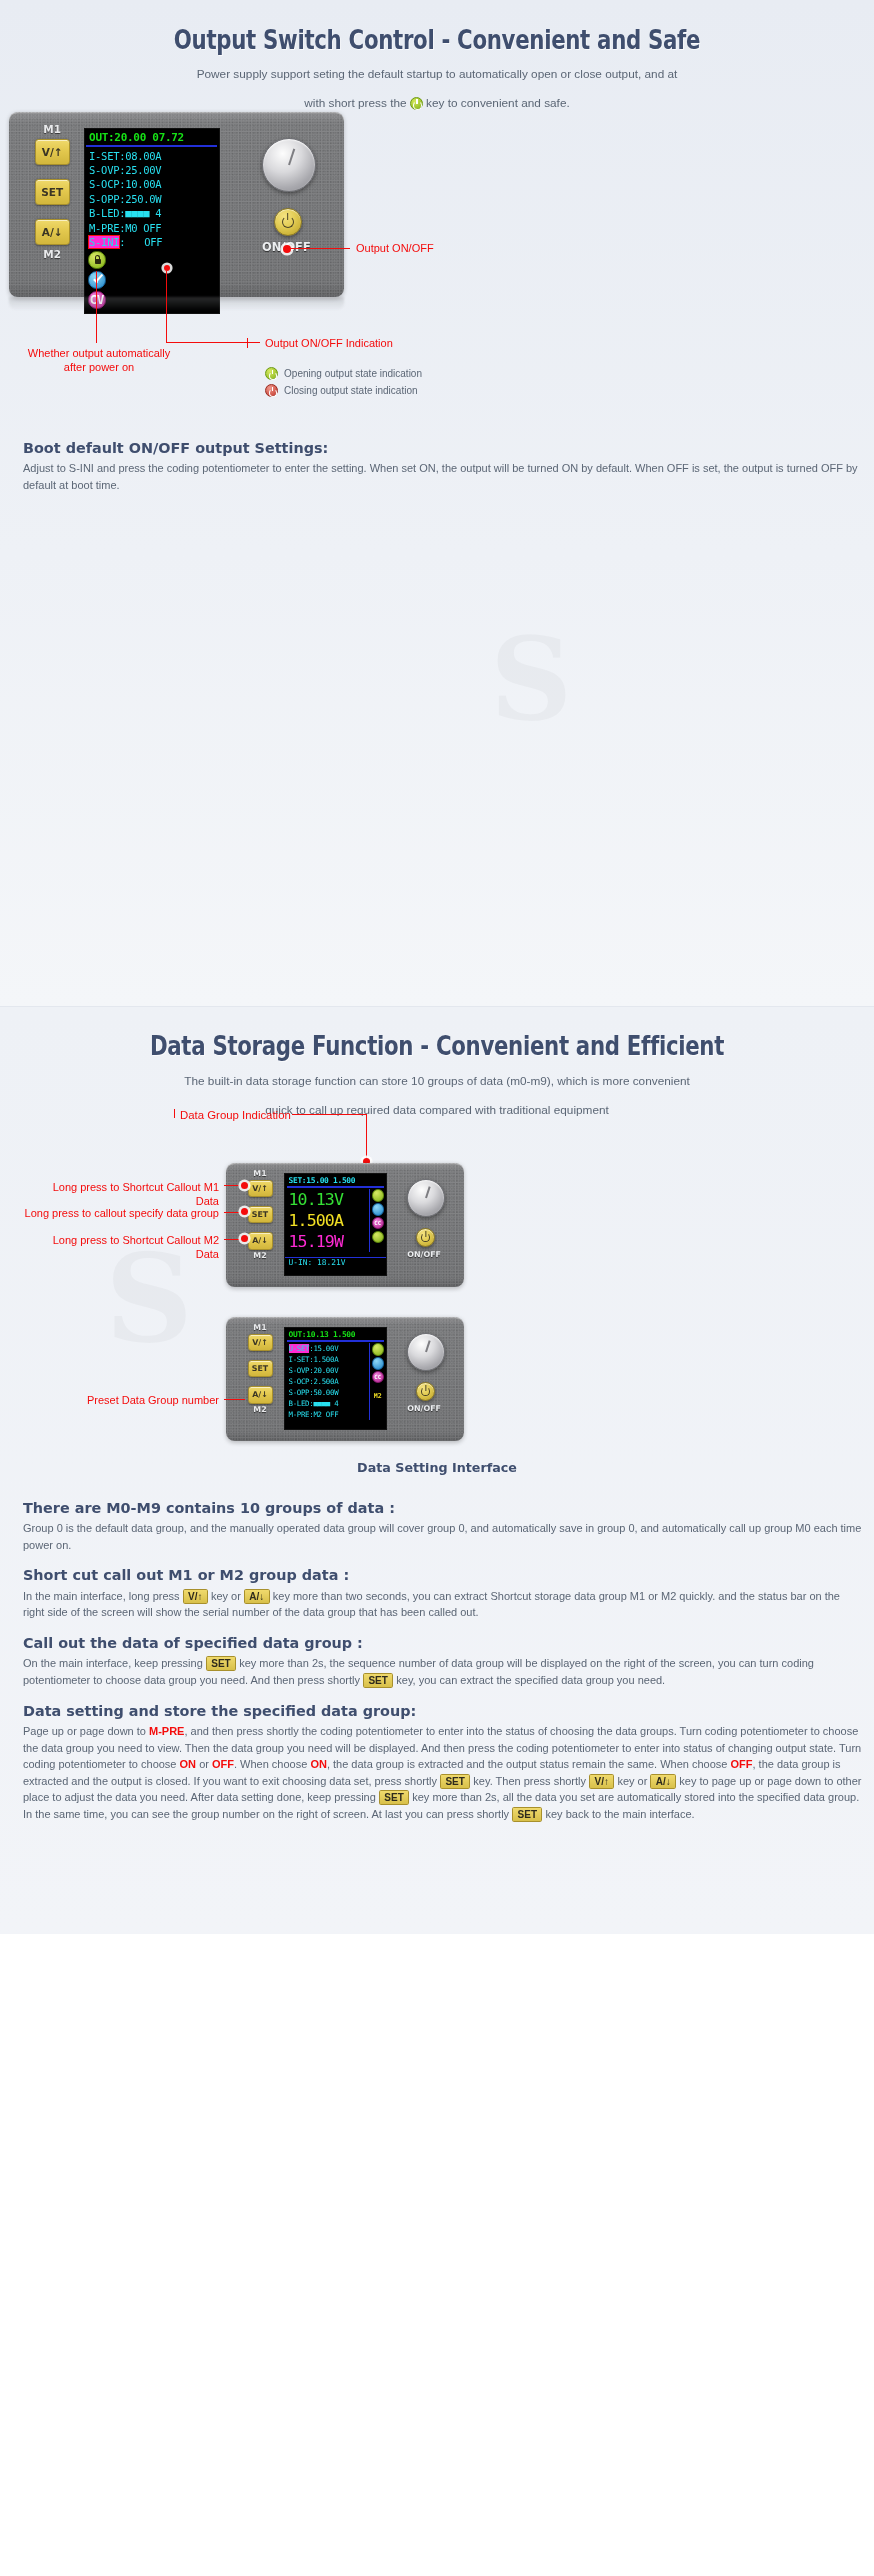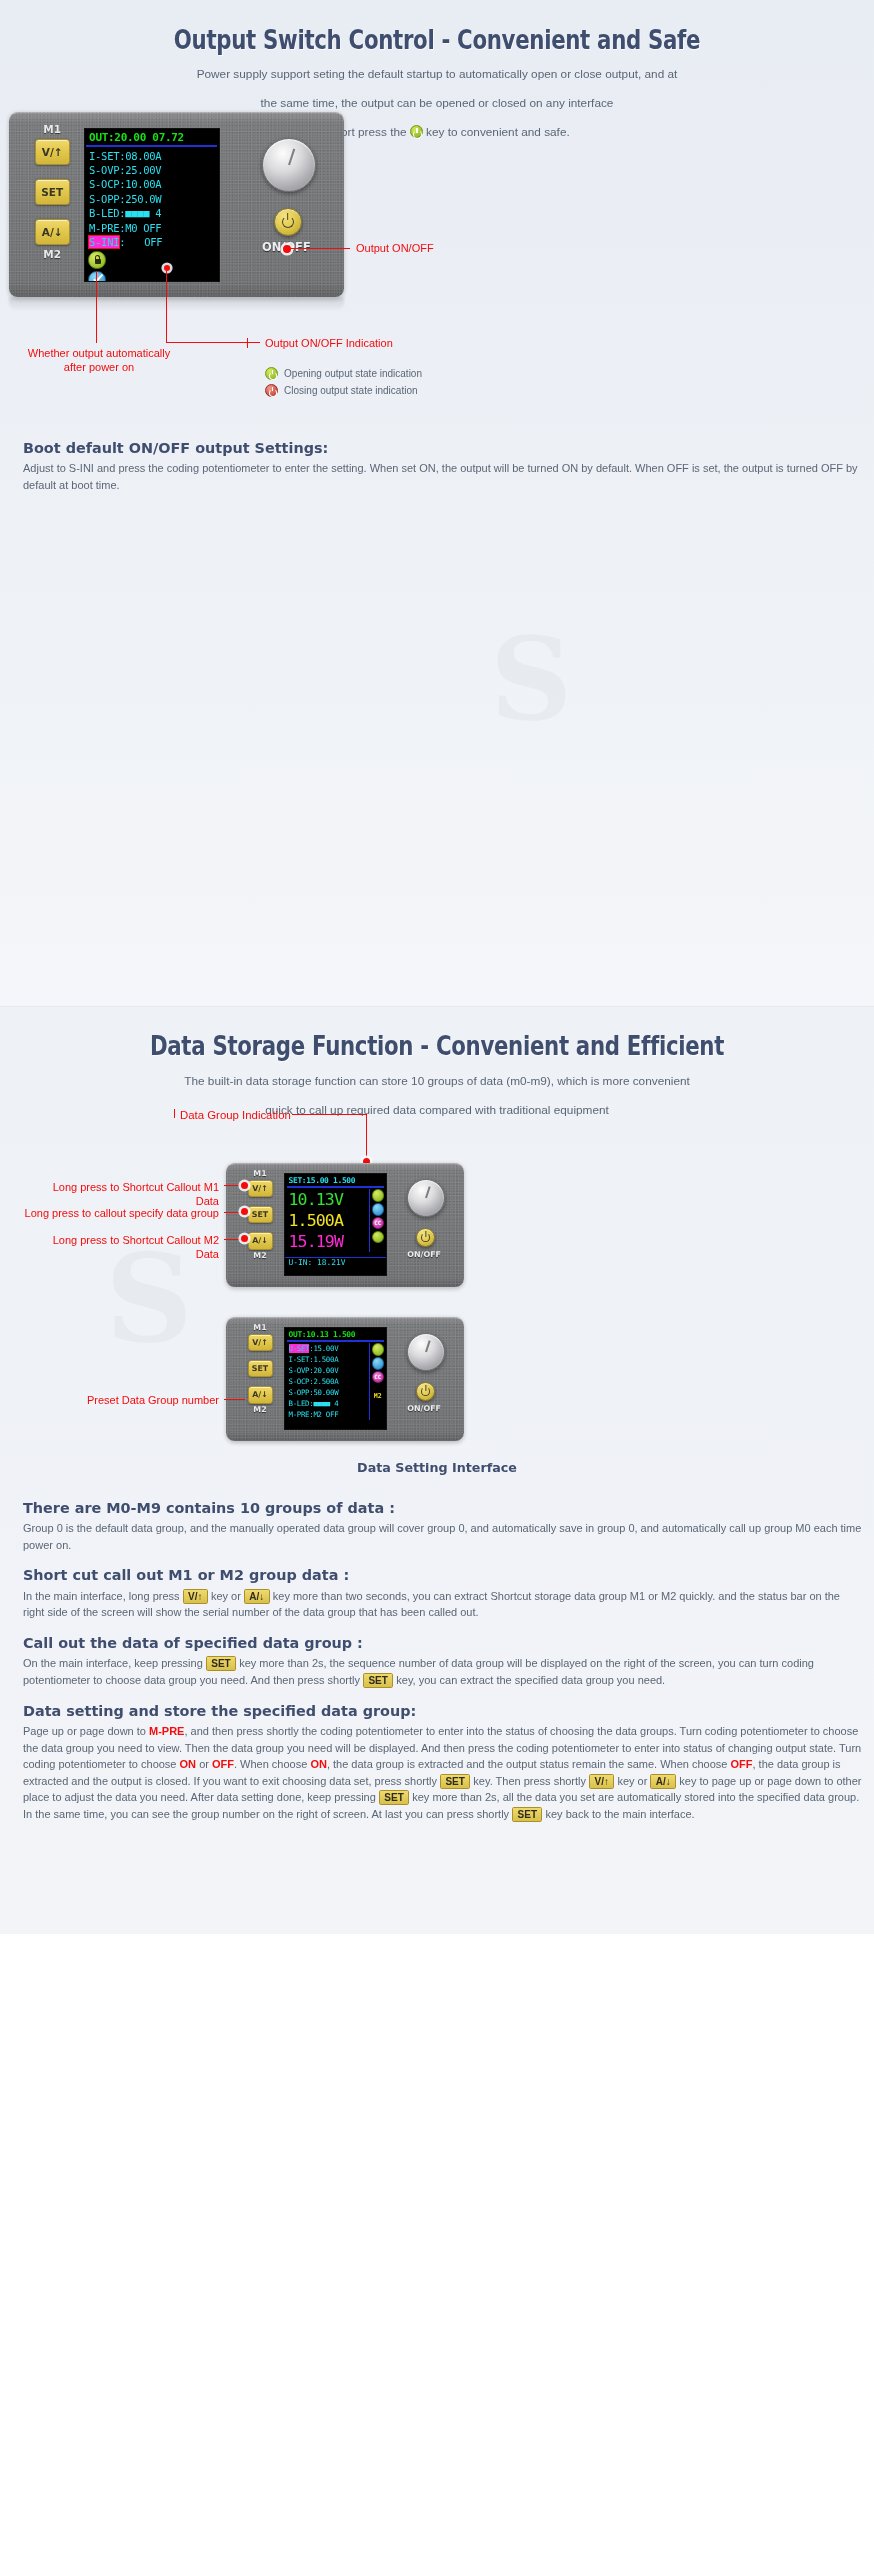--- a/index.html
+++ b/index.html
@@ -136,39 +136,38 @@
   .reflect { position:absolute; border-radius:0 0 8.7px 8.7px; background: linear-gradient(180deg, rgba(140,142,146,.30), rgba(140,142,146,0)); filter: blur(0.9px); }
 </style>
 </head>
 <body>
 
 <div class="section sec-a" style="height:1006px;">
   <div class="wm" style="left:490px; top:612px; font-size:114px;">S</div>
 
   <h1 class="title">Output Switch Control - Convenient and Safe</h1>
   <p class="lead">Power supply support seting the default startup to automatically open or close output, and at</p>
-  <p class="lead">the same time, the output can be opened or closed on any interface</p>
   <p class="lead">
     <span>with short press the</span>
     <span class="ico-inline"></span>
     <span>key to convenient and safe.</span>
   </p>
 
   <div class="device" style="position:absolute; left:8.7px; top:112px; width:335px; height:185px;">
     <div class="dev-inner">
 
       <div class="keycol" style="left:19px; top:10.5px; width:49px;">
         <div class="mlabel" style="font-size:10.5px; margin-bottom:4.4px;">M1</div>
         <div class="key" style="width:35px;height:26px;font-size:10.5px;">V/↑</div>
         <div class="key" style="width:35px;height:26px;font-size:10.5px;margin-top:14px;">SET</div>
         <div class="key" style="width:35px;height:26px;font-size:10.5px;margin-top:14px;">A/↓</div>
         <div class="mlabel" style="font-size:10.5px; margin-top:3.5px;">M2</div>
       </div>
 
-      <div class="lcd" style="left:75px; top:15.7px; width:136px; height:154px;">
+      <div class="lcd" style="left:75px; top:15.7px; width:136px; height:186px;">
         <div style="color:#16e016; font-size:11px; font-weight:bold; padding:2.6px 0 0.9px 4.4px; letter-spacing:-0.3px;">OUT:20.00 07.72</div>
         <div style="height:1.7px; background:#2230d8; margin:0 1.7px 1.7px;"></div>
         <div style="display:flex;flex-direction:column;">
           <div style="flex:1; padding-left:4.4px;">
             <div class="lrowi" style="color:#28e0f0; font-size:10.5px; letter-spacing:-0.3px; line-height:14.4px;">
               <span>I-SET:</span><span>08.00A</span>
             </div>
             <div style="color:#28e0f0; font-size:10.5px; letter-spacing:-0.3px; line-height:14.4px;">
               <span>S-OVP:</span><span>25.00V</span>
             </div>

